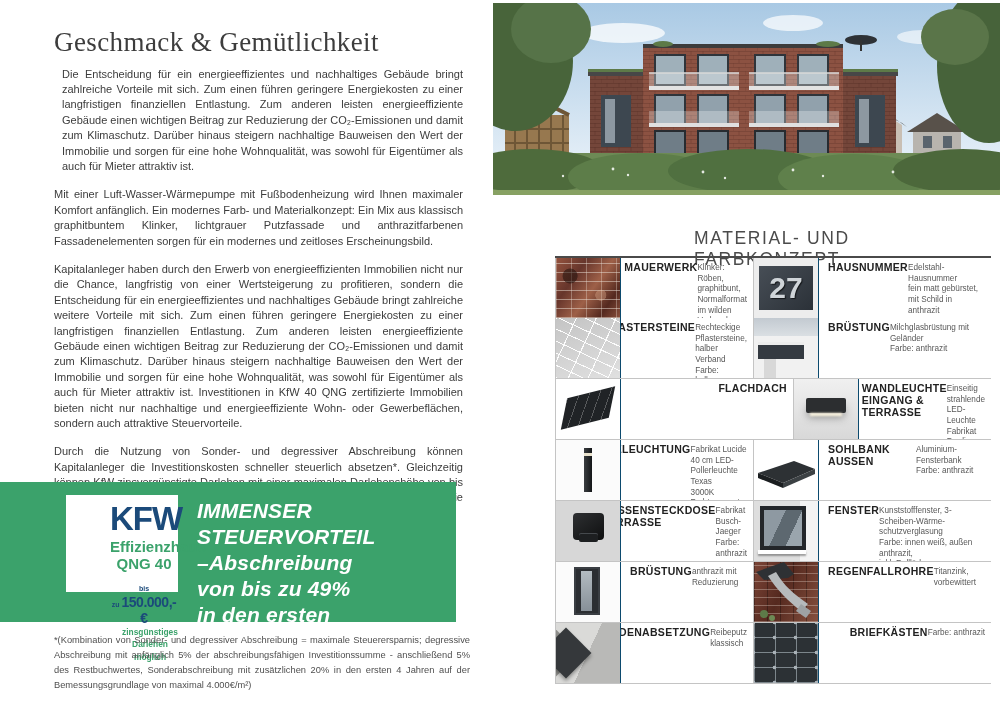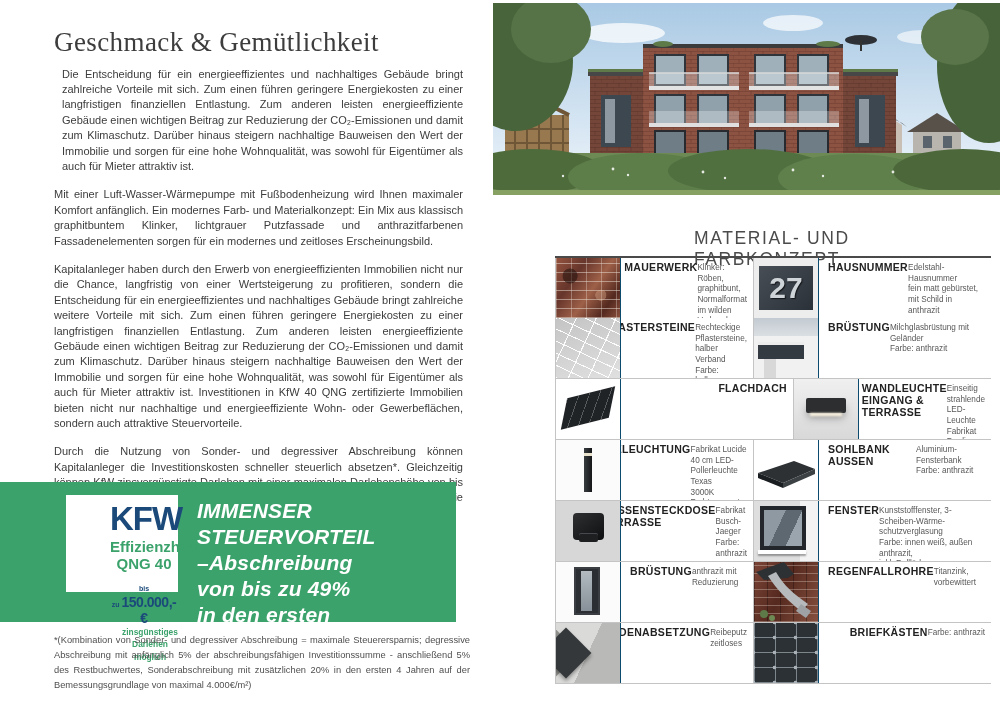--- a/index.html
+++ b/index.html
@@ -421,21 +421,21 @@
         <div class="mdesc">Titanzink, vorbewittert</div>
       </div>
     </div>
   </div>
 
   <div class="mrow">
     <div class="mcell c1">
       <div class="mthumb t-fassade"></div>
       <div class="mtext">
         <div class="mtitle">FASSADENABSETZUNG</div>
-        <div class="mdesc">Reibeputz zeitloses</div>
+        <div class="mdesc">Reibeputz klassisch</div>
       </div>
     </div>
     <div class="mcell c2">
       <div class="mthumb t-briefkasten"></div>
       <div class="mtext">
         <div class="mtitle">BRIEFKÄSTEN</div>
         <div class="mdesc">Farbe: anthrazit</div>
       </div>
     </div>
   </div>

